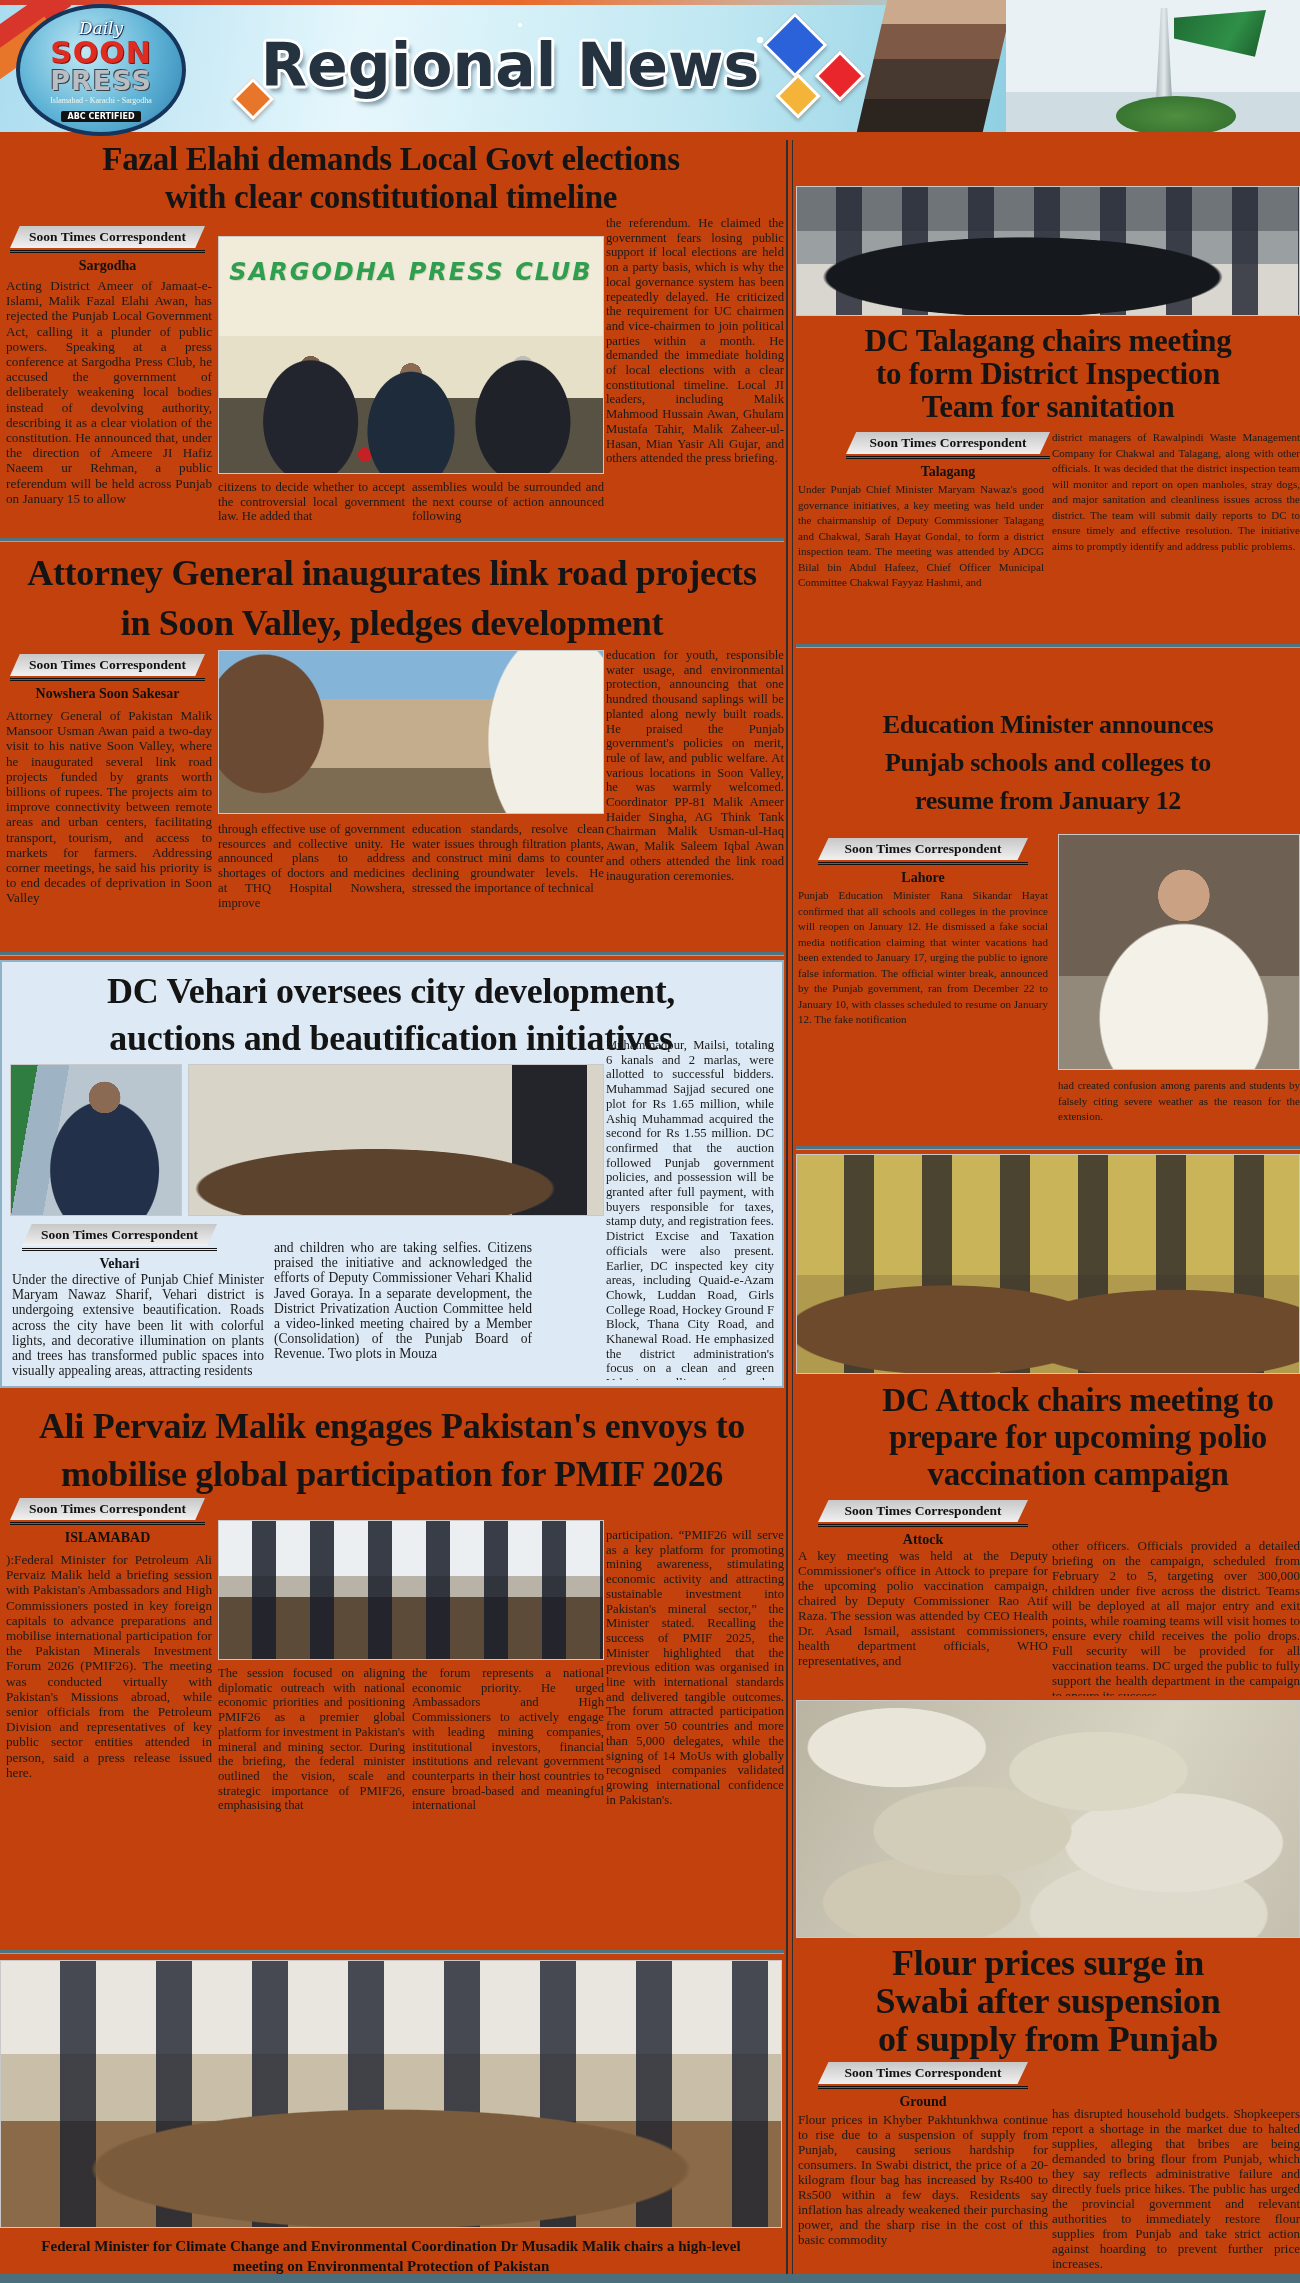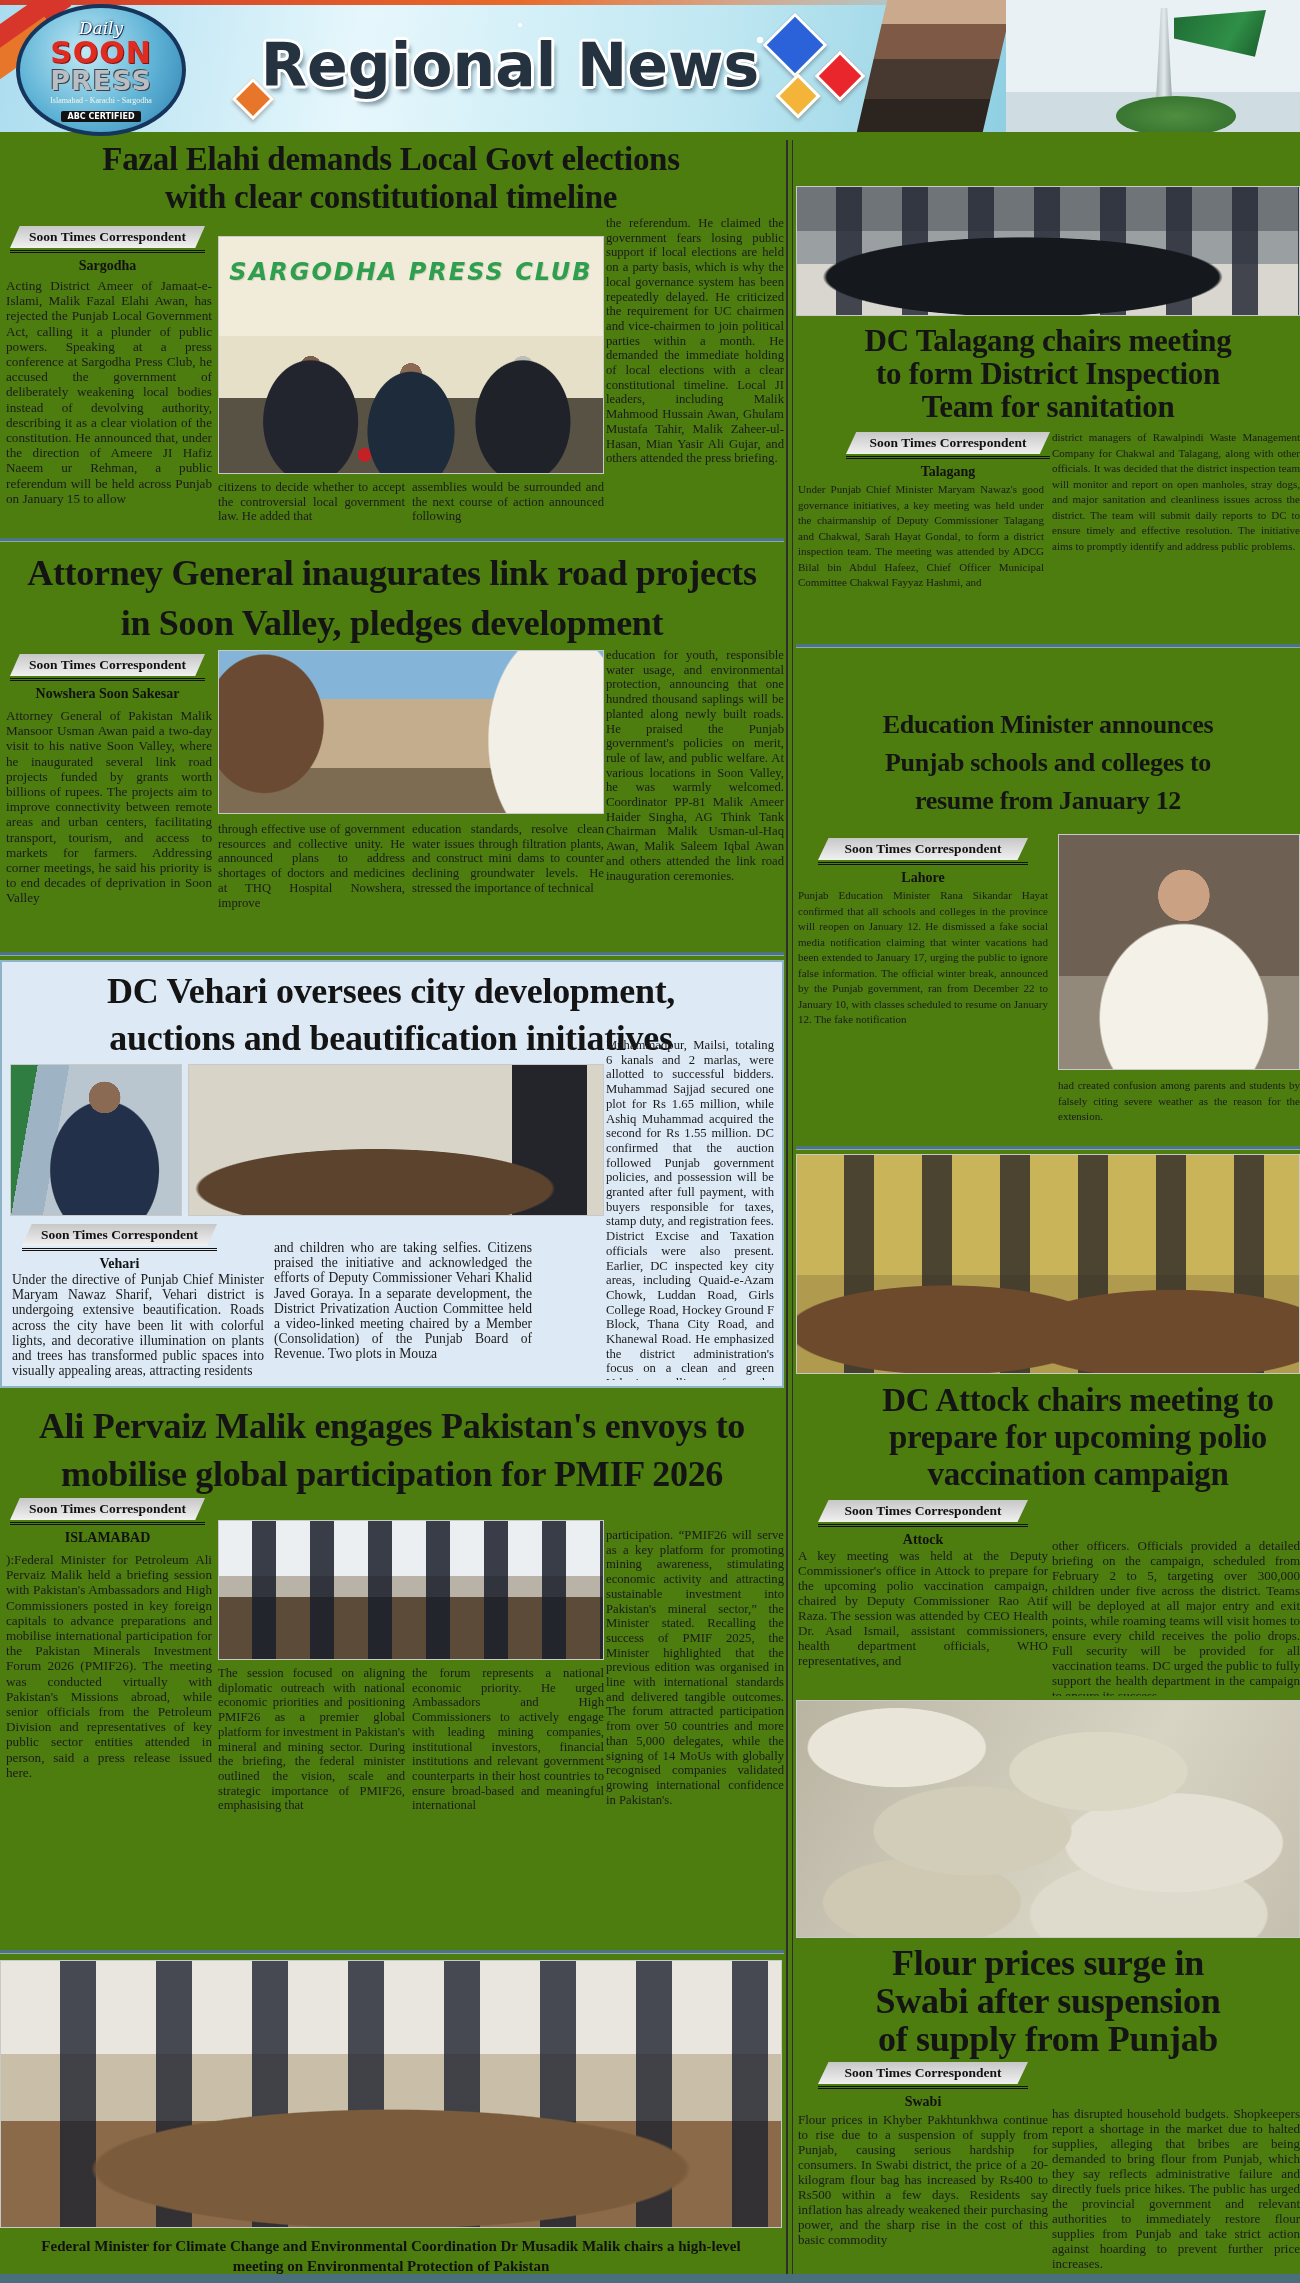--- a/index.html
+++ b/index.html
@@ -1,16 +1,16 @@
 <!DOCTYPE html>
 <html><head>
 <meta charset="utf-8">
 <style>
   html,body{margin:0;padding:0;background:#777;}
-  #page{position:relative;width:1300px;height:2283px;background:#4d7c0f;margin:0 auto;overflow:hidden;
+  #page{position:relative;width:1300px;height:2283px;background:#c2410c;margin:0 auto;overflow:hidden;
         font-family:"Liberation Serif",serif;}
   .abs{position:absolute;}
   
   #banner{left:0;top:0;width:1300px;height:132px;
     background:
       radial-gradient(circle 2px at 40px 30px,#fff 98%,transparent),
       radial-gradient(circle 2px at 300px 70px,#fff 98%,transparent),
       radial-gradient(circle 2px at 520px 25px,#fff 98%,transparent),
       radial-gradient(circle 3px at 760px 40px,#fff 98%,transparent),
       radial-gradient(circle 2px at 980px 90px,#fff 98%,transparent),
@@ -234,18 +234,18 @@
   <div class="bodytxt abs" style="left:1052px;top:1538px;width:248px;height:158px;font-size:13px;line-height:15px;">other officers. Officials provided a detailed briefing on the campaign, scheduled from February 2 to 5, targeting over 300,000 children under five across the district. Teams will be deployed at all major entry and exit points, while roaming teams will visit homes to ensure every child receives the polio drops. Full security will be provided for all vaccination teams. DC urged the public to fully support the health department in the campaign to ensure its success. .</div>
 
   <div id="photo-sacks" class="photo abs" style="left:796px;top:1700px;width:504px;height:238px;"></div>
 
   <div class="hl abs" style="left:796px;top:1944px;width:504px;font-size:36px;line-height:38px;">Flour prices surge in
 Swabi after suspension
 of supply from Punjab</div>
   <div class="byline abs" style="left:818px;top:2062px;width:210px;">
     <div class="bbox">Soon Times Correspondent</div>
   </div>
-  <div class="dateline abs" style="left:818px;top:2094px;width:210px;">Swabi</div>
+  <div class="dateline abs" style="left:818px;top:2094px;width:210px;">Ground</div>
   <div class="bodytxt abs" style="left:798px;top:2112px;width:250px;height:160px;font-size:13px;line-height:15px;">Flour prices in Khyber Pakhtunkhwa continue to rise due to a suspension of supply from Punjab, causing serious hardship for consumers. In Swabi district, the price of a 20-kilogram flour bag has increased by Rs400 to Rs500 within a few days. Residents say inflation has already weakened their purchasing power, and the sharp rise in the cost of this basic commodity</div>
   <div class="bodytxt abs" style="left:1052px;top:2106px;width:248px;height:166px;font-size:13px;line-height:15px;">has disrupted household budgets. Shopkeepers report a shortage in the market due to halted supplies, alleging that bribes are being demanded to bring flour from Punjab, which they say reflects administrative failure and directly fuels price hikes. The public has urged the provincial government and relevant authorities to immediately restore flour supplies from Punjab and take strict action against hoarding to prevent further price increases.</div>
 
   <div id="bottombar" class="abs"></div>
 </div>
 
 </body></html>

